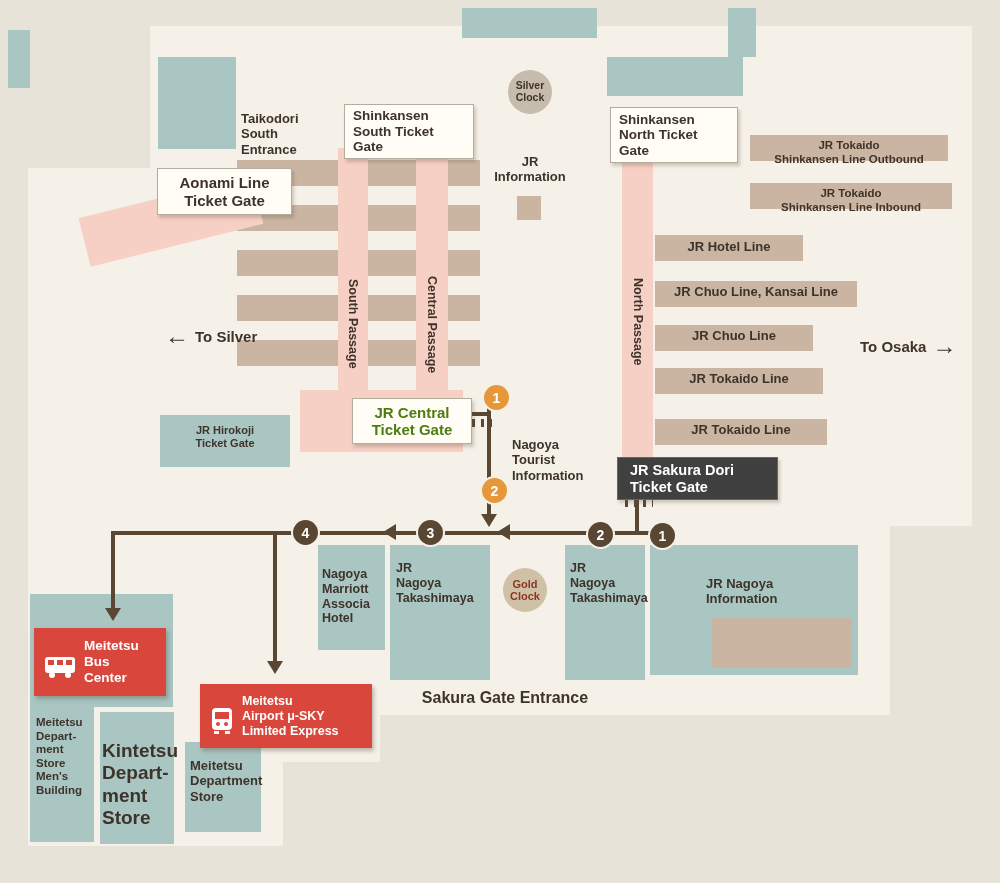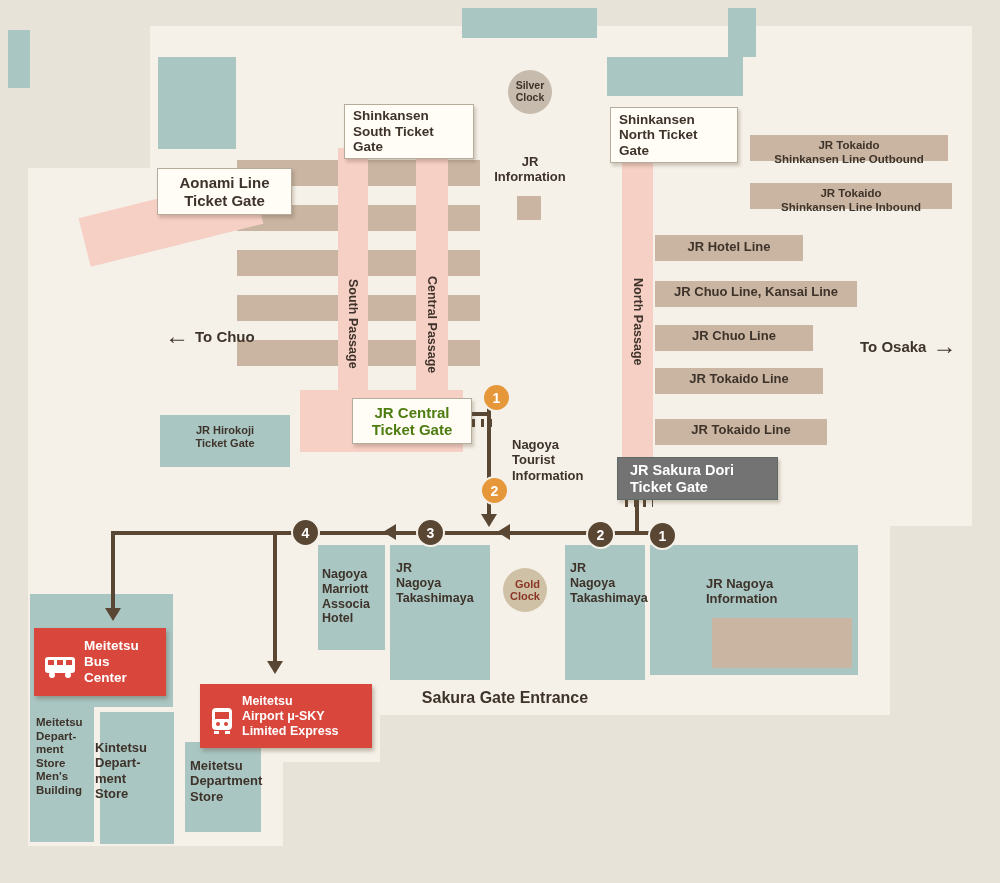--- a/index.html
+++ b/index.html
@@ -12,21 +12,21 @@
   .lbl{position:absolute;color:#3e332a;font-weight:700;white-space:pre-line;line-height:1.18;font-size:13px;}
   .tc{text-align:center;}
   .box{position:absolute;background:#fffdf6;border:1px solid #b5ac9e;box-shadow:2px 3px 3px rgba(90,70,50,.25);
        color:#3e332a;font-weight:700;white-space:pre-line;line-height:1.15;display:flex;align-items:center;}
   .line{position:absolute;background:#5a4733;}
   .badge{position:absolute;width:25px;height:25px;border-radius:50%;display:flex;align-items:center;justify-content:center;
          color:#fff;font-weight:700;font-size:14px;border:2px solid #f5f1e8;box-sizing:content-box;}
   .badge.orange{background:#e6973a;}
   .badge.brown{background:#5a4733;}
   .clock{position:absolute;width:44px;height:44px;border-radius:50%;display:flex;align-items:center;justify-content:center;
-         text-align:right;font-weight:700;white-space:pre-line;line-height:1.12;}
+         text-align:center;font-weight:700;white-space:pre-line;line-height:1.12;}
   .redbox{position:absolute;background:#d8463c;color:#fff;font-weight:700;white-space:pre-line;line-height:1.2;
           display:flex;align-items:center;gap:8px;padding:8px 10px;box-shadow:2px 3px 4px rgba(90,70,50,.35);box-sizing:border-box;}
   .arr{position:absolute;width:0;height:0;}
   .arr-down{border-left:8px solid transparent;border-right:8px solid transparent;border-top:13px solid #5a4733;}
   .arr-left{border-top:8px solid transparent;border-bottom:8px solid transparent;border-right:13px solid #5a4733;}
   .ticks{position:absolute;background:repeating-linear-gradient(90deg,#5a4733 0 3px,rgba(0,0,0,0) 3px 9px);}
   .vtext{writing-mode:vertical-rl;display:flex;align-items:center;justify-content:center;}
   .dirlbl{position:absolute;display:flex;align-items:center;gap:6px;color:#3e332a;font-weight:700;}
   .dirlbl .glyph{font-size:24px;font-weight:400;line-height:1;}
   .dirlbl .txt{font-size:15px;}
@@ -95,21 +95,21 @@
   <div class="box" style="left:344px;top:104px;width:120px;height:53px;font-size:13.5px;padding-left:8px">Shinkansen
 South Ticket
 Gate</div>
   <div class="box" style="left:610px;top:107px;width:118px;height:54px;font-size:13.5px;padding-left:8px">Shinkansen
 North Ticket
 Gate</div>
   <div class="box tc" style="left:157px;top:168px;width:133px;height:45px;font-size:15px;justify-content:center">Aonami Line
 Ticket Gate</div>
   <div class="box tc" style="left:352px;top:398px;width:118px;height:44px;font-size:15px;justify-content:center;color:#4d7c0f">JR Central
 Ticket Gate</div>
-  <div class="box" style="left:617px;top:457px;width:147px;height:41px;font-size:14.5px;padding-left:12px;background:#737373;border-color:#5e6a66;color:#ffffff">JR Sakura Dori
+  <div class="box" style="left:617px;top:457px;width:147px;height:41px;font-size:14.5px;padding-left:12px;background:#404040;border-color:#5e6a66;color:#ffffff">JR Sakura Dori
 Ticket Gate</div>
 
   <div class="redbox" style="left:34px;top:628px;width:132px;height:68px;font-size:13.5px">
     <span>
       <svg width="32" height="26" viewBox="0 0 32 26">
         <rect x="1" y="2" width="30" height="16" rx="3" fill="#ffffff"></rect>
         <rect x="4" y="5" width="6" height="5" fill="#d8463c"></rect>
         <rect x="13" y="5" width="6" height="5" fill="#d8463c"></rect>
         <rect x="22" y="5" width="6" height="5" fill="#d8463c"></rect>
         <circle cx="8" cy="20" r="3" fill="#ffffff"></circle>
@@ -134,36 +134,39 @@
     <span>Meitetsu
 Airport μ-SKY
 Limited Express</span>
   </div>
 
   <div class="clock" style="left:508px;top:70px;background:#c6bbad;color:#3e332a;font-size:10.5px">Silver
 Clock</div>
   <div class="clock" style="left:503px;top:568px;background:#cfc1a5;color:#8a3526;font-size:11px">Gold
 Clock</div>
 
+  <div class="lbl" style="left:241px;top:111px;width:90px;font-size:13px">Taikodori
+South
+Entrance</div>
   <div class="lbl tc" style="left:490px;top:154px;width:80px;font-size:13px">JR
 Information</div>
 
   <div class="lbl tc" style="left:750px;top:139px;width:198px;font-size:11.5px">JR Tokaido
 Shinkansen Line Outbound</div>
   <div class="lbl tc" style="left:750px;top:187px;width:202px;font-size:11.5px">JR Tokaido
 Shinkansen Line Inbound</div>
   <div class="lbl tc" style="left:655px;top:239px;width:148px;font-size:13px">JR Hotel Line</div>
   <div class="lbl tc" style="left:655px;top:284px;width:202px;font-size:13px">JR Chuo Line, Kansai Line</div>
   <div class="lbl tc" style="left:655px;top:328px;width:158px;font-size:13px">JR Chuo Line</div>
   <div class="lbl tc" style="left:655px;top:371px;width:168px;font-size:13px">JR Tokaido Line</div>
   <div class="lbl tc" style="left:655px;top:422px;width:172px;font-size:13px">JR Tokaido Line</div>
 
   <div class="dirlbl" style="left:165px;top:324px">
     <span class="glyph">←</span>
-    <span class="txt">To Chuo</span>
+    <span class="txt">To Silver</span>
   </div>
   <div class="dirlbl" style="left:860px;top:334px">
     <span class="txt">To Osaka</span>
     <span class="glyph">→</span>
   </div>
 
   <div class="lbl vtext" style="left:338px;top:248px;width:30px;height:152px;font-size:12.5px">South Passage</div>
   <div class="lbl vtext" style="left:416px;top:246px;width:32px;height:158px;font-size:12.5px">Central Passage</div>
   <div class="lbl vtext" style="left:622px;top:246px;width:31px;height:152px;font-size:12.5px">North Passage</div>
 
@@ -186,21 +189,21 @@
   <div class="lbl" style="left:706px;top:576px;width:125px;font-size:13px">JR Nagoya
 Information</div>
 
   <div class="lbl tc" style="left:400px;top:689px;width:210px;font-size:16px">Sakura Gate Entrance</div>
   <div class="lbl" style="left:36px;top:716px;width:60px;font-size:11.5px">Meitetsu
 Depart-
 ment
 Store
 Men's
 Building</div>
-  <div class="lbl" style="left:95px;top:740px;width:70px;font-size:13px">Kintetsu
+  <div class="lbl" style="left:102px;top:740px;width:70px;font-size:19px">Kintetsu
 Depart-
 ment
 Store</div>
   <div class="lbl" style="left:190px;top:758px;width:80px;font-size:13px">Meitetsu
 Department
 Store</div>
 
   <div class="badge orange" style="left:482px;top:383px">1</div>
   <div class="badge orange" style="left:480px;top:476px">2</div>
   <div class="badge brown" style="left:648px;top:521px">1</div>

